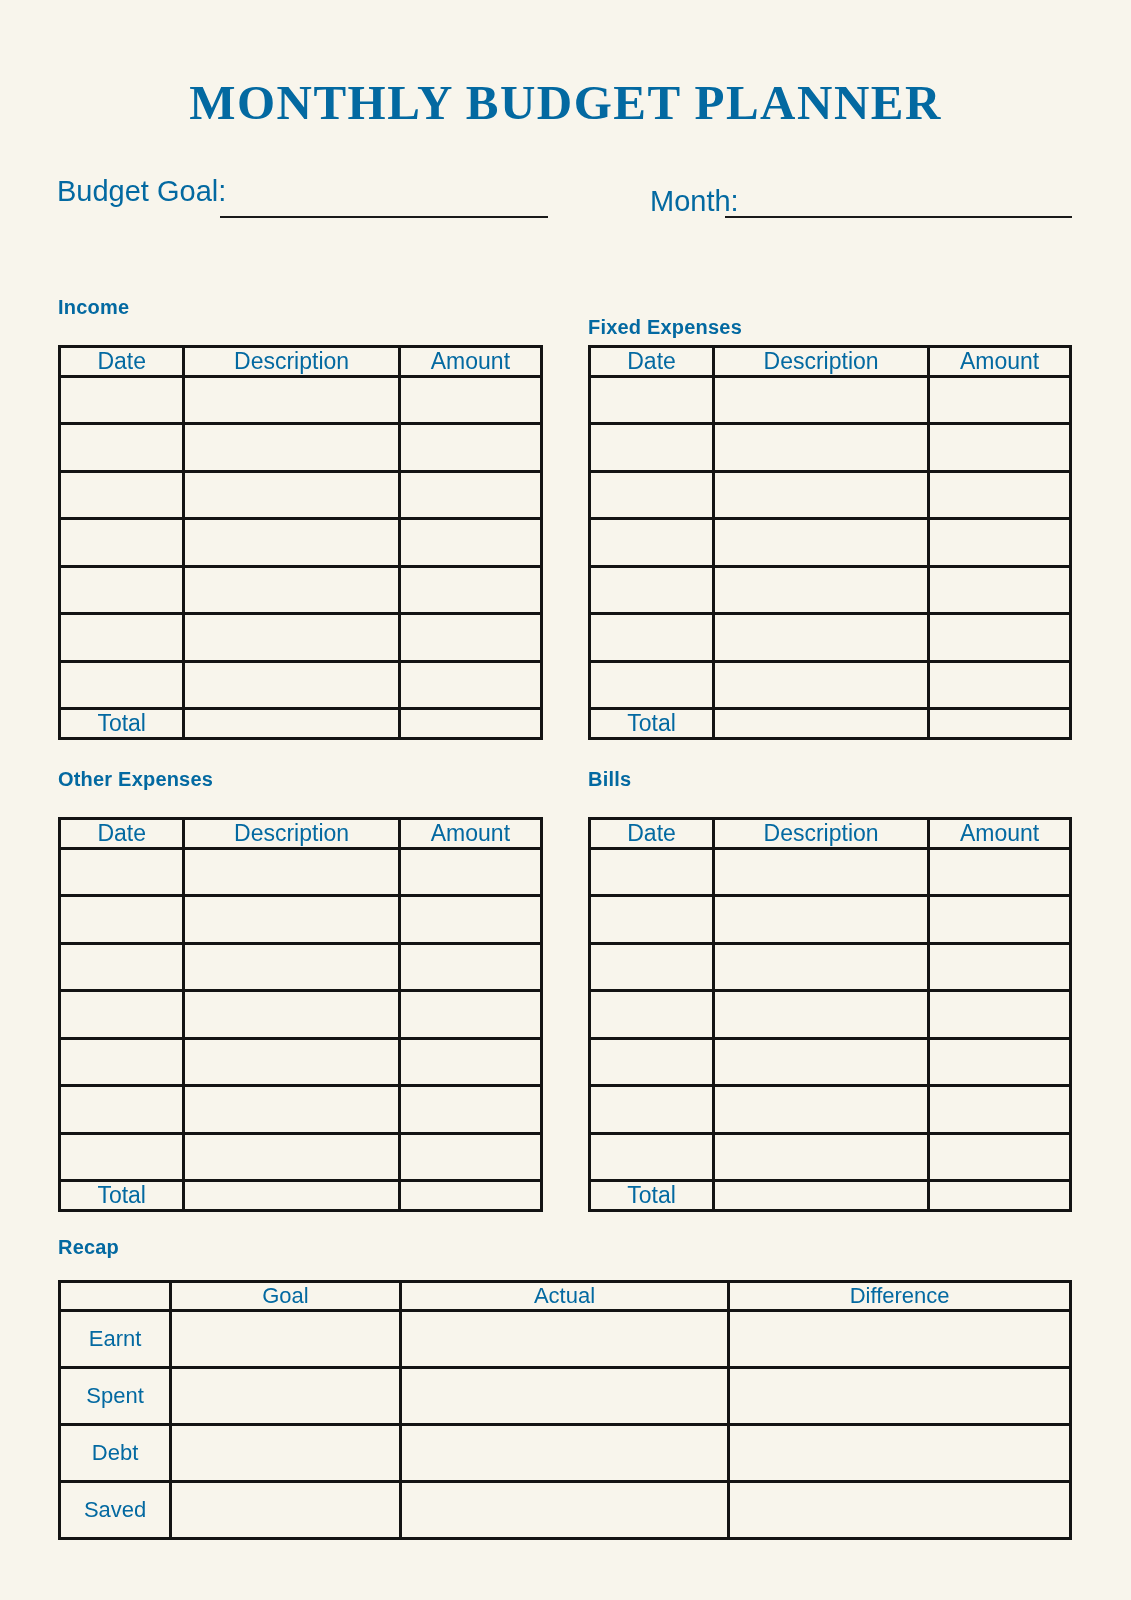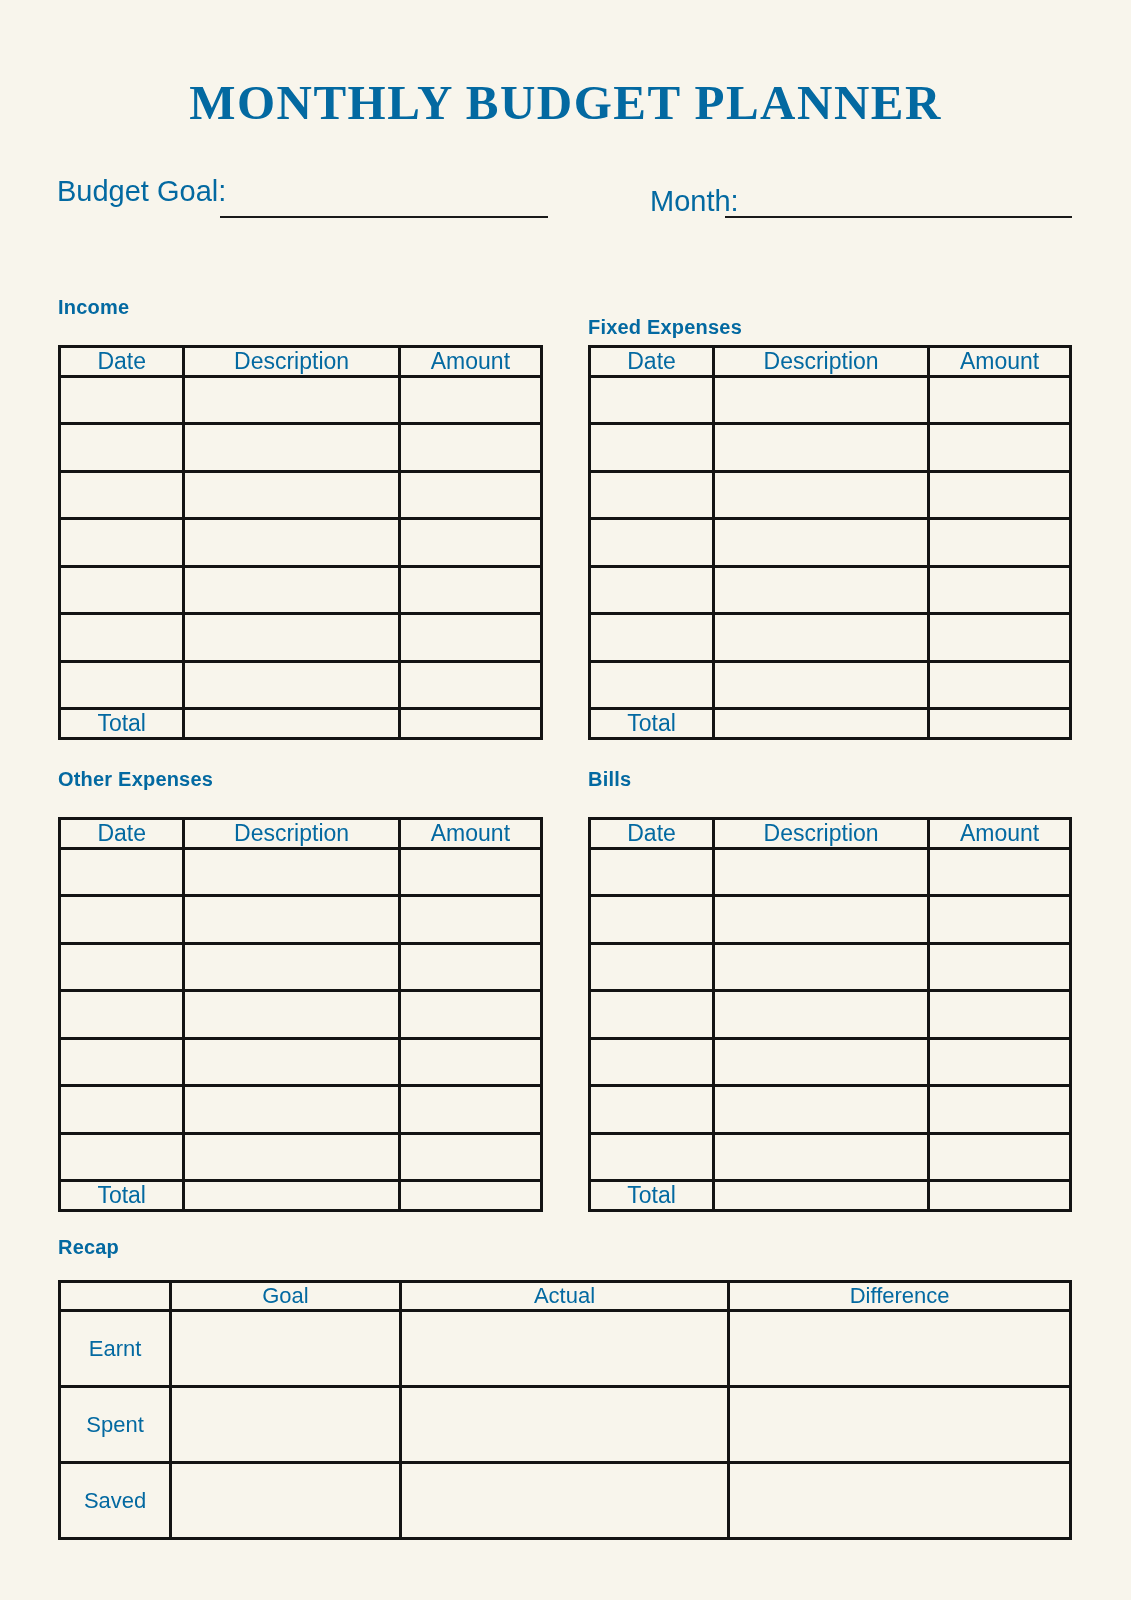--- a/index.html
+++ b/index.html
@@ -339,20 +339,26 @@
         <td></td>
         <td></td>
       </tr>
       <tr>
         <td>Spent</td>
         <td></td>
         <td></td>
         <td></td>
       </tr>
       <tr>
+        <td>Debt</td>
+        <td></td>
+        <td></td>
+        <td></td>
+      </tr>
+      <tr>
         <td>Saved</td>
         <td></td>
         <td></td>
         <td></td>
       </tr>
     </tbody>
   </table>
 
 </div>
 

